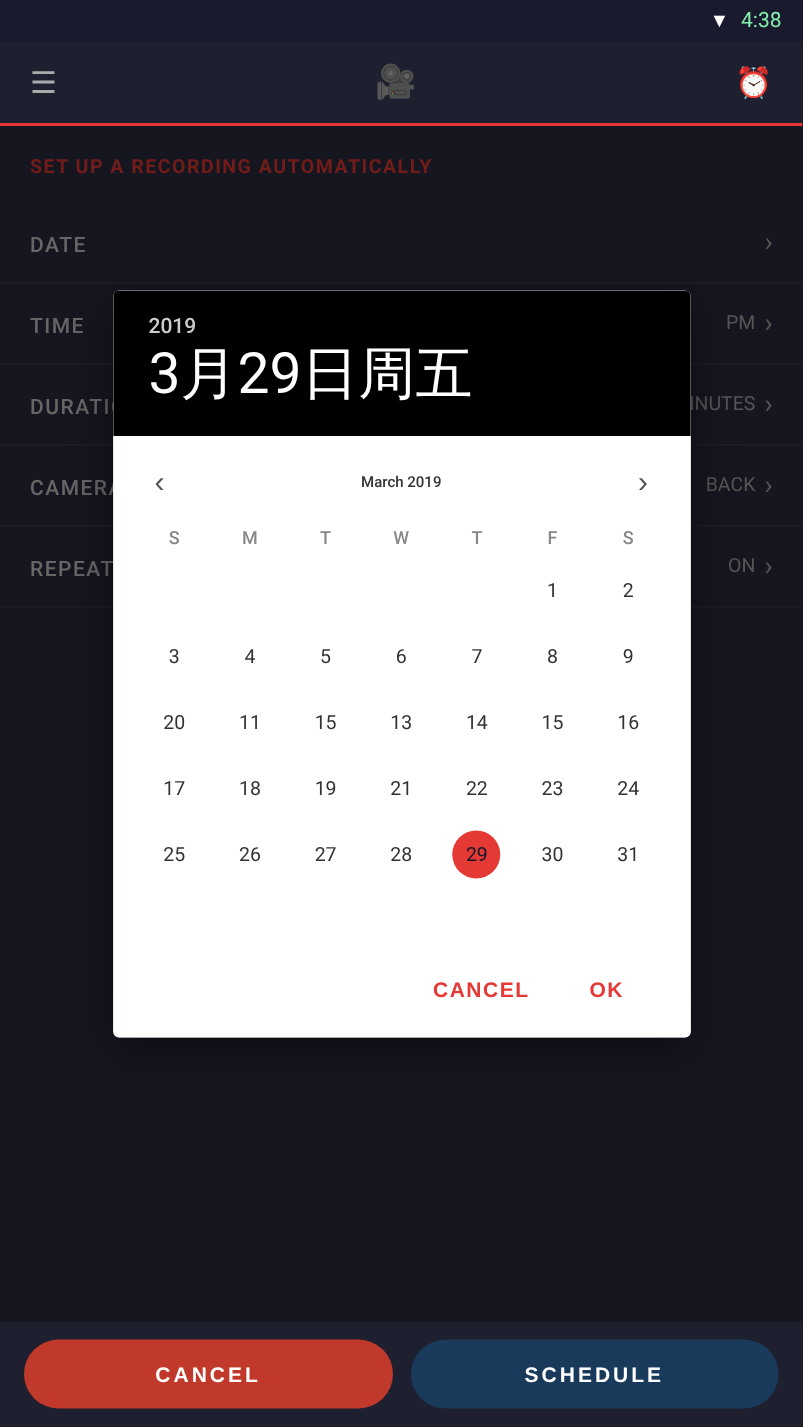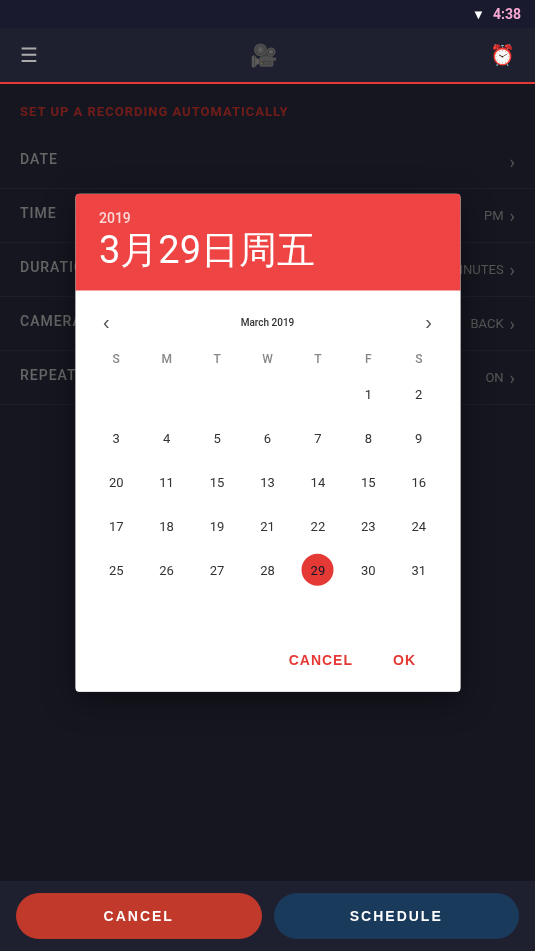--- a/index.html
+++ b/index.html
@@ -16,23 +16,23 @@
     .status-bar {
       height: 28px;
       background: #1a1a2e;
       display: flex;
       align-items: center;
       justify-content: flex-end;
       padding: 0 14px;
       gap: 8px;
     }
     .status-time {
-      color: #f9a8d4;
-      font-size: 14px;
-      font-weight: 700;
+      color: #86efac;
+      font-size: 14px;
+      font-weight: 400;
     }
 
     
     .top-nav {
       height: 56px;
       background: #1e2030;
       display: flex;
       align-items: center;
       justify-content: space-between;
       padding: 0 20px;
@@ -57,21 +57,21 @@
     .section-title {
       color: #e53935;
       font-size: 13px;
       font-weight: 700;
       letter-spacing: 1px;
       padding: 0 20px 16px;
     }
 
     .setting-row {
       display: flex;
-      align-items: flex-start;
+      align-items: flex-end;
       justify-content: space-between;
       padding: 16px 20px;
       border-bottom: 1px solid #3a3d4e;
     }
     .setting-row-label {
       color: #ccc;
       font-size: 14px;
       font-weight: 500;
       letter-spacing: 1px;
     }
@@ -106,21 +106,21 @@
       width: 385px;
       background: white;
       border-radius: 4px;
       overflow: hidden;
       z-index: 20;
       box-shadow: 0 8px 32px rgba(0,0,0,0.4);
     }
 
     
     .dialog-header {
-      background: #ef4444;
+      background: #000000;
       padding: 16px 24px 20px;
     }
     .dialog-year {
       color: rgba(255,255,255,0.8);
       font-size: 14px;
       font-weight: 500;
     }
     .dialog-date-display {
       color: white;
       font-size: 38px;

